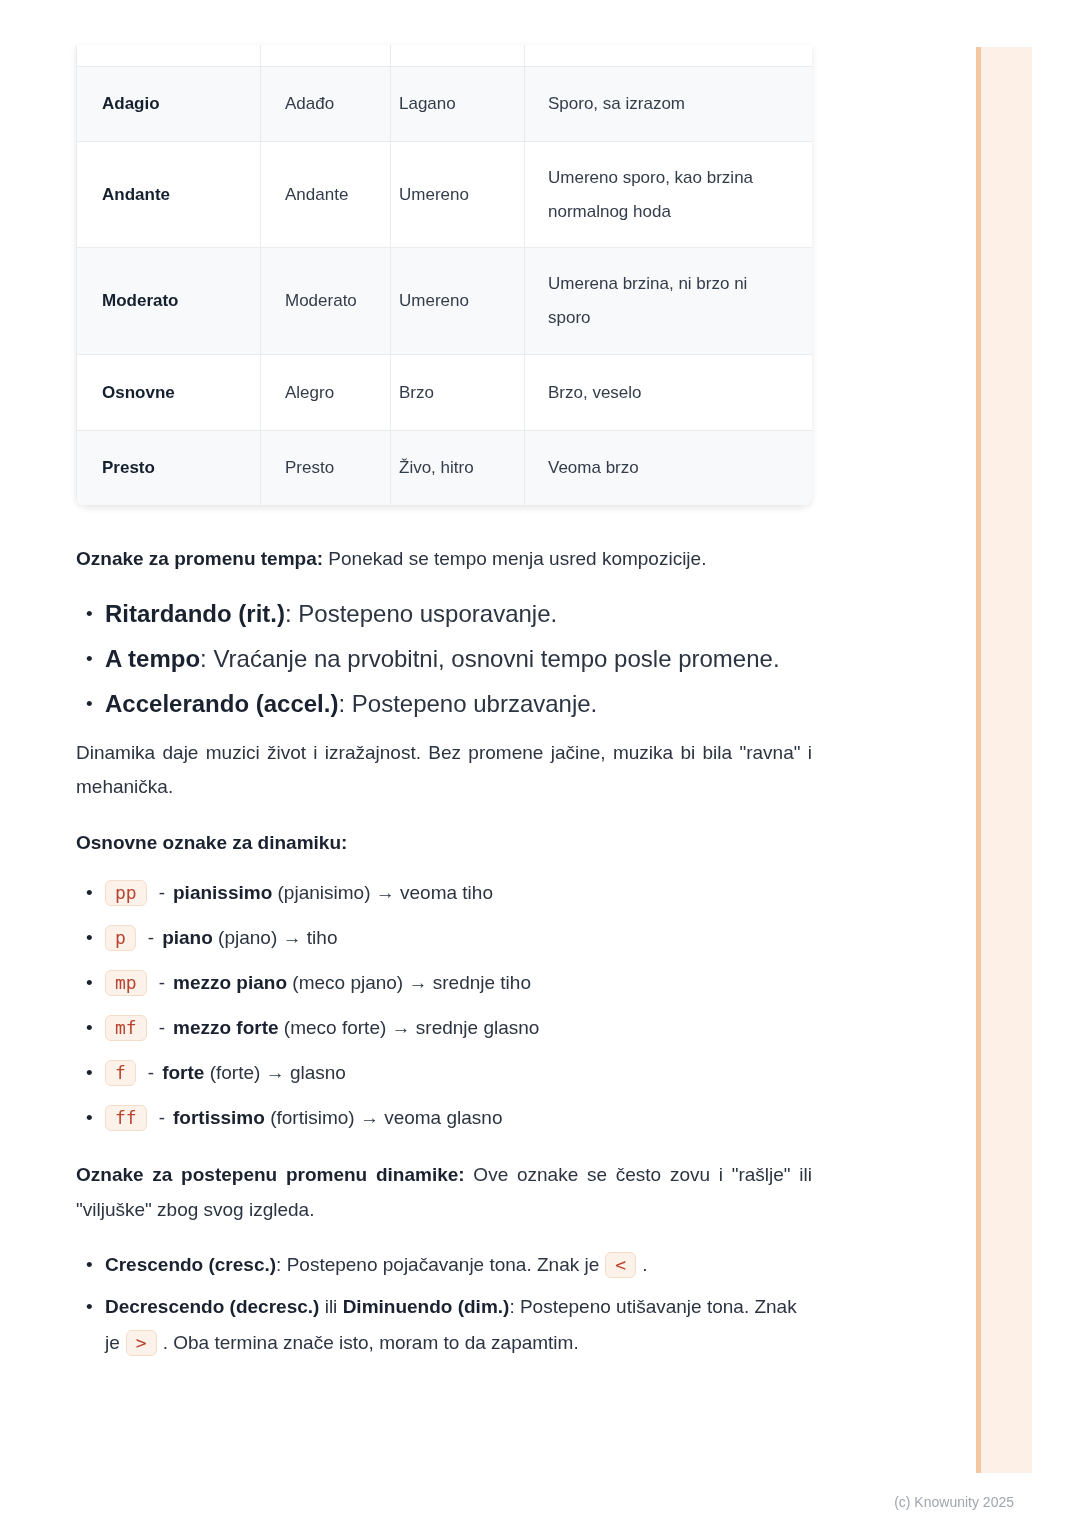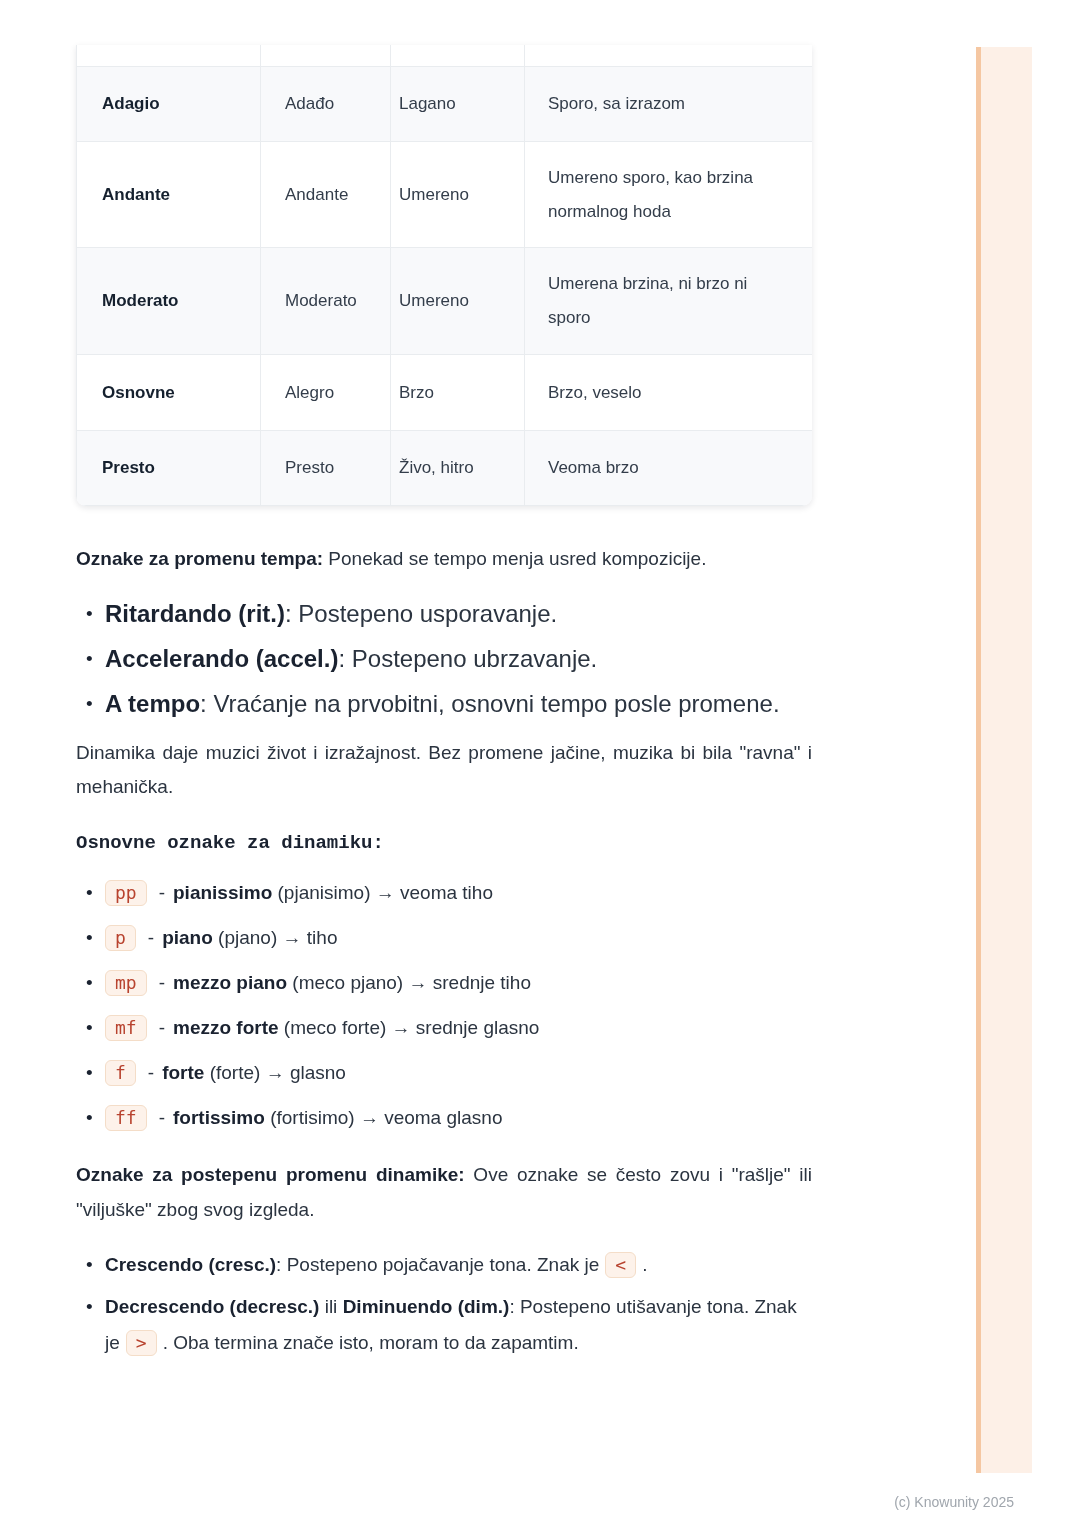--- a/index.html
+++ b/index.html
@@ -23,21 +23,21 @@
   tr.plain td{background:#ffffff;}
   tr.spacer td{height:19px;background:#ffffff;}
   tr.h-a td{height:72px;} tr.h-b td{height:103px;} tr.h-c td{height:104px;}
   tr.h-d td{height:73px;} tr.h-e td{height:72px;}
 
   
   p{margin:0;font-size:19px;line-height:26px;}
   strong{color:#1a2230;}
   .lead1{margin-top:40px;}
   .intro{margin-top:19px;line-height:34px;text-align:justify;}
-  .list-title{margin-top:26px;font-family:Liberation Mono, monospace;}
+  .list-title{margin-top:26px;}
   .hair-lead{margin-top:26px;line-height:35px;text-align:justify;}
 
   ul{list-style:none;margin:0;padding:0 0 0 10px;}
   li{display:flex;align-items:center;}
   li::before{content:"•";width:19px;flex:0 0 19px;color:#1a2230;font-size:19px;}
   .bullets1{margin-top:29px;}
   .bullets1 li{line-height:26px;margin-bottom:19px;font-size:24px;align-items:center;}
   .bullets1 li:last-child{margin-bottom:0;}
 
   h2{margin:40px 0 0 0;font-size:27px;line-height:36px;font-weight:bold;color:#ef8c44;}
@@ -116,24 +116,24 @@
         </table>
     </div>
 
     <p class="lead1"><strong>Oznake za promenu tempa:</strong><span> Ponekad se tempo menja usred kompozicije.</span></p>
 
     <ul class="bullets1">
       <li>
           <span class="li-text"><strong>Ritardando (rit.)</strong><span>: Postepeno usporavanje.</span></span>
         </li>
       <li>
-          <span class="li-text"><strong>Accelerando (accel.)</strong><span>: Postepeno ubrzavanje.</span></span>
+          <span class="li-text"><strong>A tempo</strong><span>: Vraćanje na prvobitni, osnovni tempo posle promene.</span></span>
         </li>
       <li>
-          <span class="li-text"><strong>A tempo</strong><span>: Vraćanje na prvobitni, osnovni tempo posle promene.</span></span>
+          <span class="li-text"><strong>Accelerando (accel.)</strong><span>: Postepeno ubrzavanje.</span></span>
         </li>
     </ul>
 
 
     <p class="intro">Dinamika daje muzici život i izražajnost. Bez promene jačine, muzika bi bila "ravna" i mehanička.</p>
 
     <p class="list-title"><strong>Osnovne oznake za dinamiku:</strong></p>
 
     <ul class="bullets2">
       <li>

